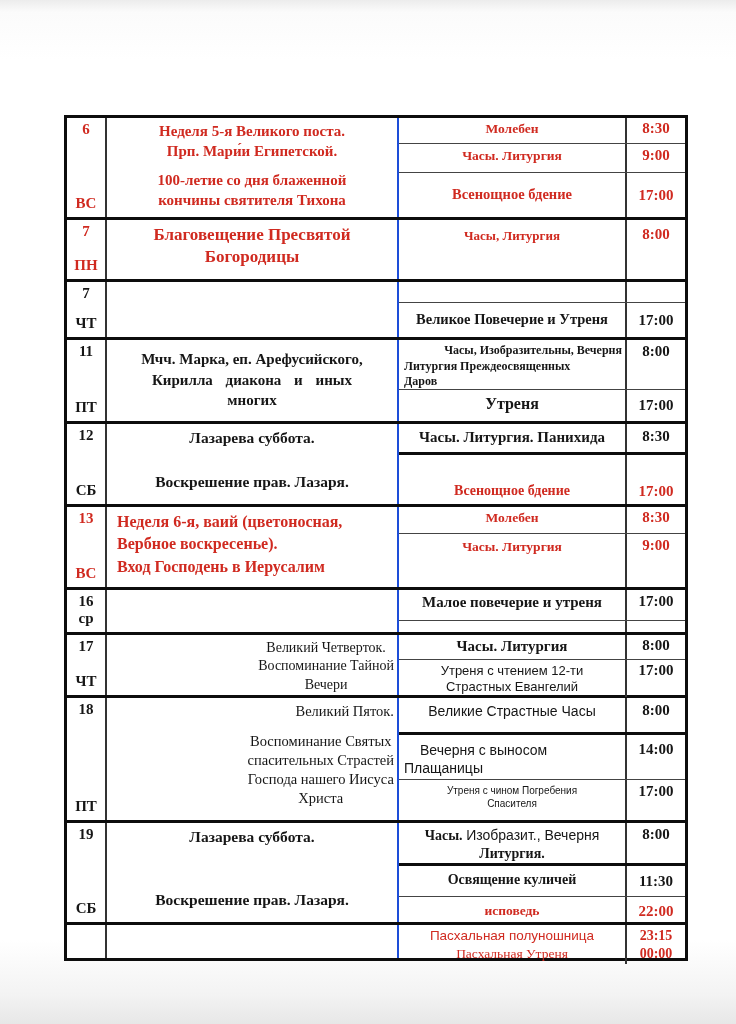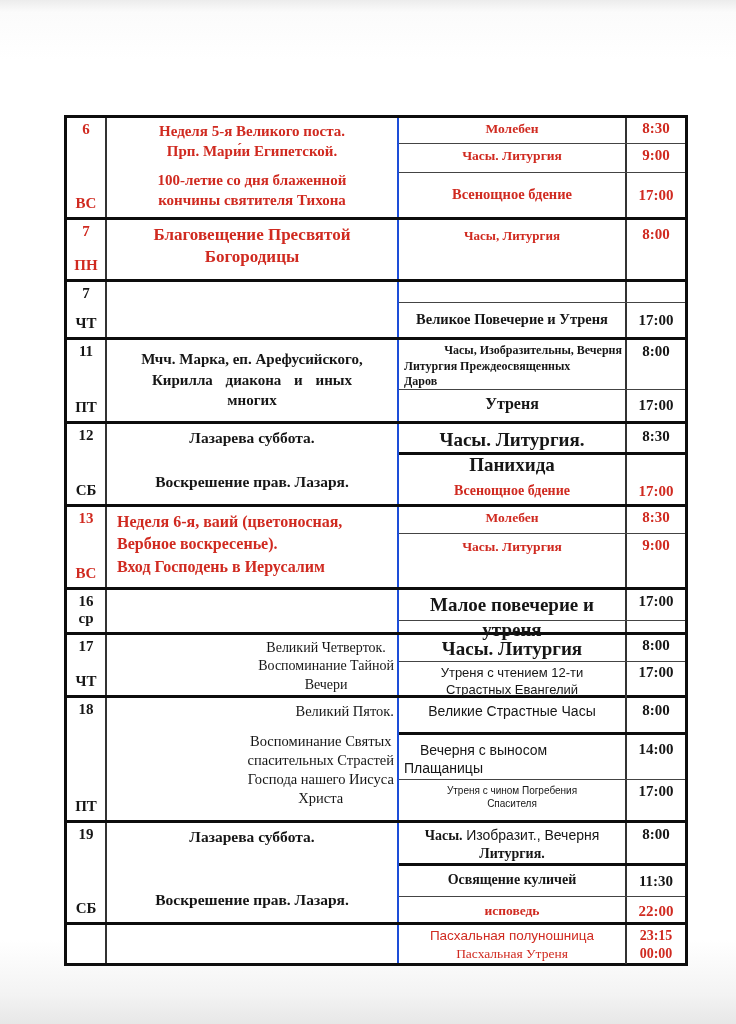--- a/index.html
+++ b/index.html
@@ -33,21 +33,21 @@
   .st{width:60px;box-sizing:border-box;border-left:2px solid #333;text-align:center;
       font-weight:700;font-size:15px;padding-top:2px;}
   .sub.vc .sl,.sub.vc .st{display:flex;flex-direction:column;justify-content:center;padding-top:0;}
   .sub.vb .sl,.sub.vb .st{display:flex;flex-direction:column;justify-content:flex-end;}
   
   .red{color:var(--red);}
   .f-a{font-family:"Liberation Sans",sans-serif;font-weight:400;}
   .f-s{font-family:"Liberation Serif",serif;font-weight:400;align-items:flex-end;}
   .f-sb{font-family:"Liberation Serif",serif;font-weight:700;}
   .s12{font-size:12px;}.s125{font-size:10px;}.s13{font-size:13px;}.s135{font-size:13.5px;}
-  .s14{font-size:14px;}.s145{font-size:14.5px;}.s15{font-size:19px;border-radius:8px;}.s155{font-size:15.5px;}
+  .s14{font-size:14px;}.s145{font-size:14.5px;}.s15{font-size:15px;border-radius:8px;}.s155{font-size:15.5px;}
   .s16{font-size:16px;}.s17{font-size:17px;}
   .al{text-align:left;padding-left:5px;}
   .ac{text-align:right;}
   .ind{padding-left:16px;}
   .ws{word-spacing:9px;}
   .lh13{line-height:1.3;}
   .dleft{text-align:left;padding-left:10px;line-height:1.4;justify-content:flex-start;}
   .pt2{padding-top:2px;}.pt3{padding-top:3px;}.pt4{padding-top:4px;}.pt6{padding-top:6px;}.pt8{padding-top:8px;}
   .pb2{padding-bottom:2px;}.pb4{padding-bottom:4px;}
   .pv10{padding-top:10px;padding-bottom:10px;}.pv12{padding-top:4px;padding-bottom:12px;}
@@ -372,21 +372,21 @@
           <div class="sub  vb" style="height: 25px;">
             <div class="sl red s135 pb2">
               <div>исповедь</div>
             </div>
             <div class="st red pb2">
               <div>22:00</div>
             </div>
           </div>
         </div>
       </div>
-      <div class="row red" style="height: 38px;">
+      <div class="row red" style="height: 33px;">
         <div class="cd">
           <div></div>
           <div></div>
         </div>
         <div class="cx"></div>
         <div class="cs">
           <div class="sub  vt" style="height: 40px;">
             <div class="sl s135 lh13 pt2">
               <div class="f-a">Пасхальная полуношница</div>
               <div class="f-s">Пасхальная Утреня</div>

